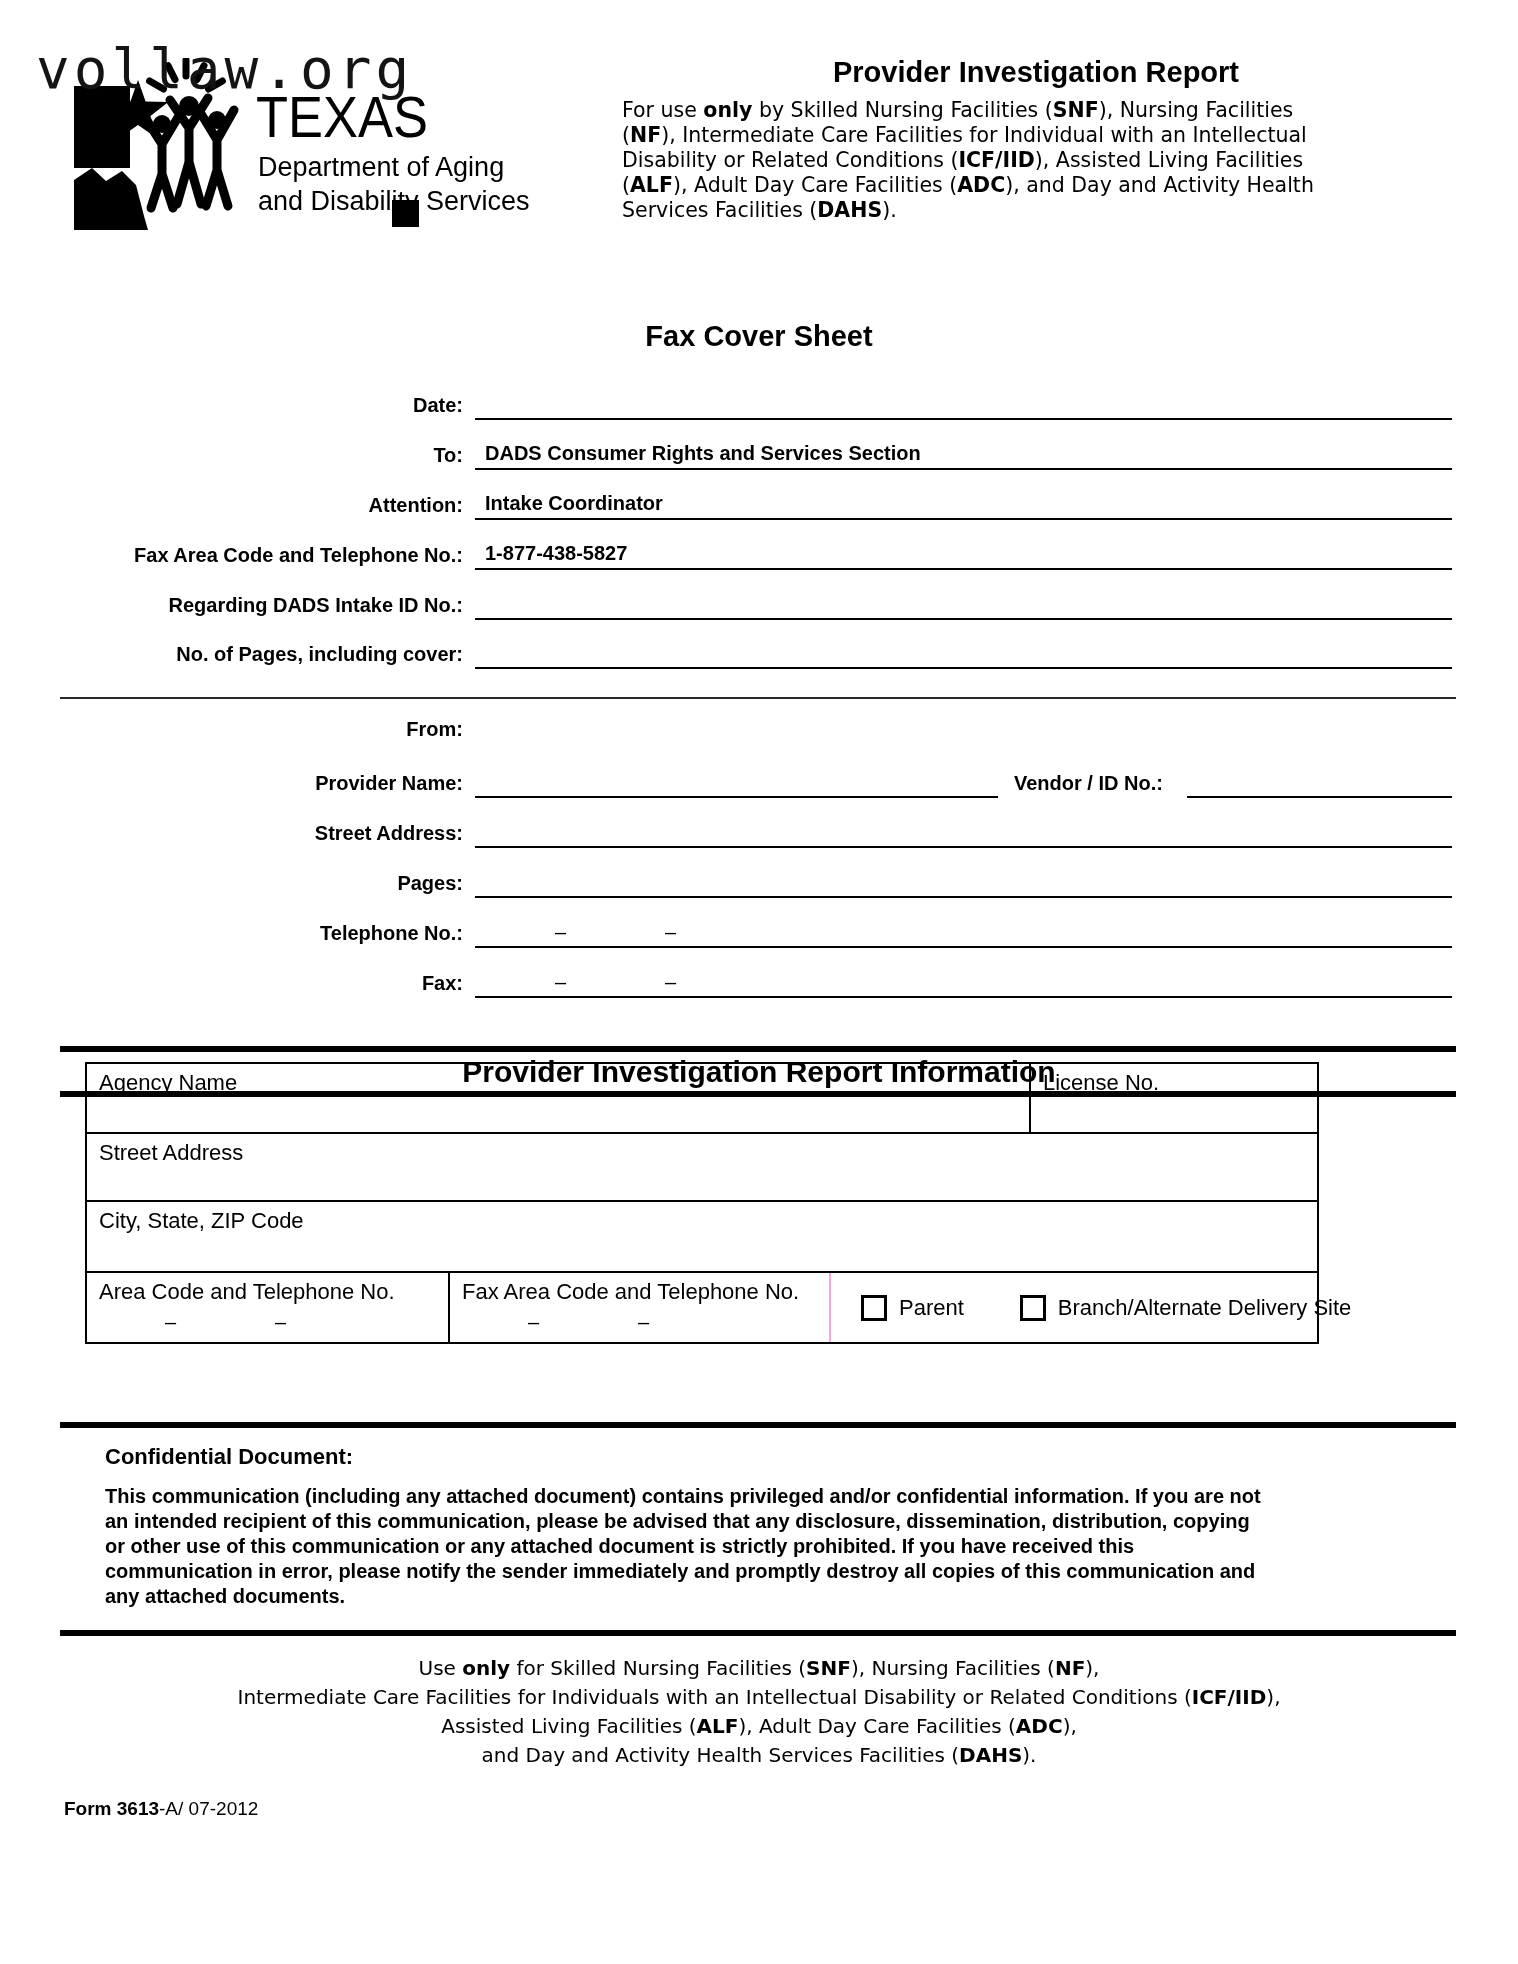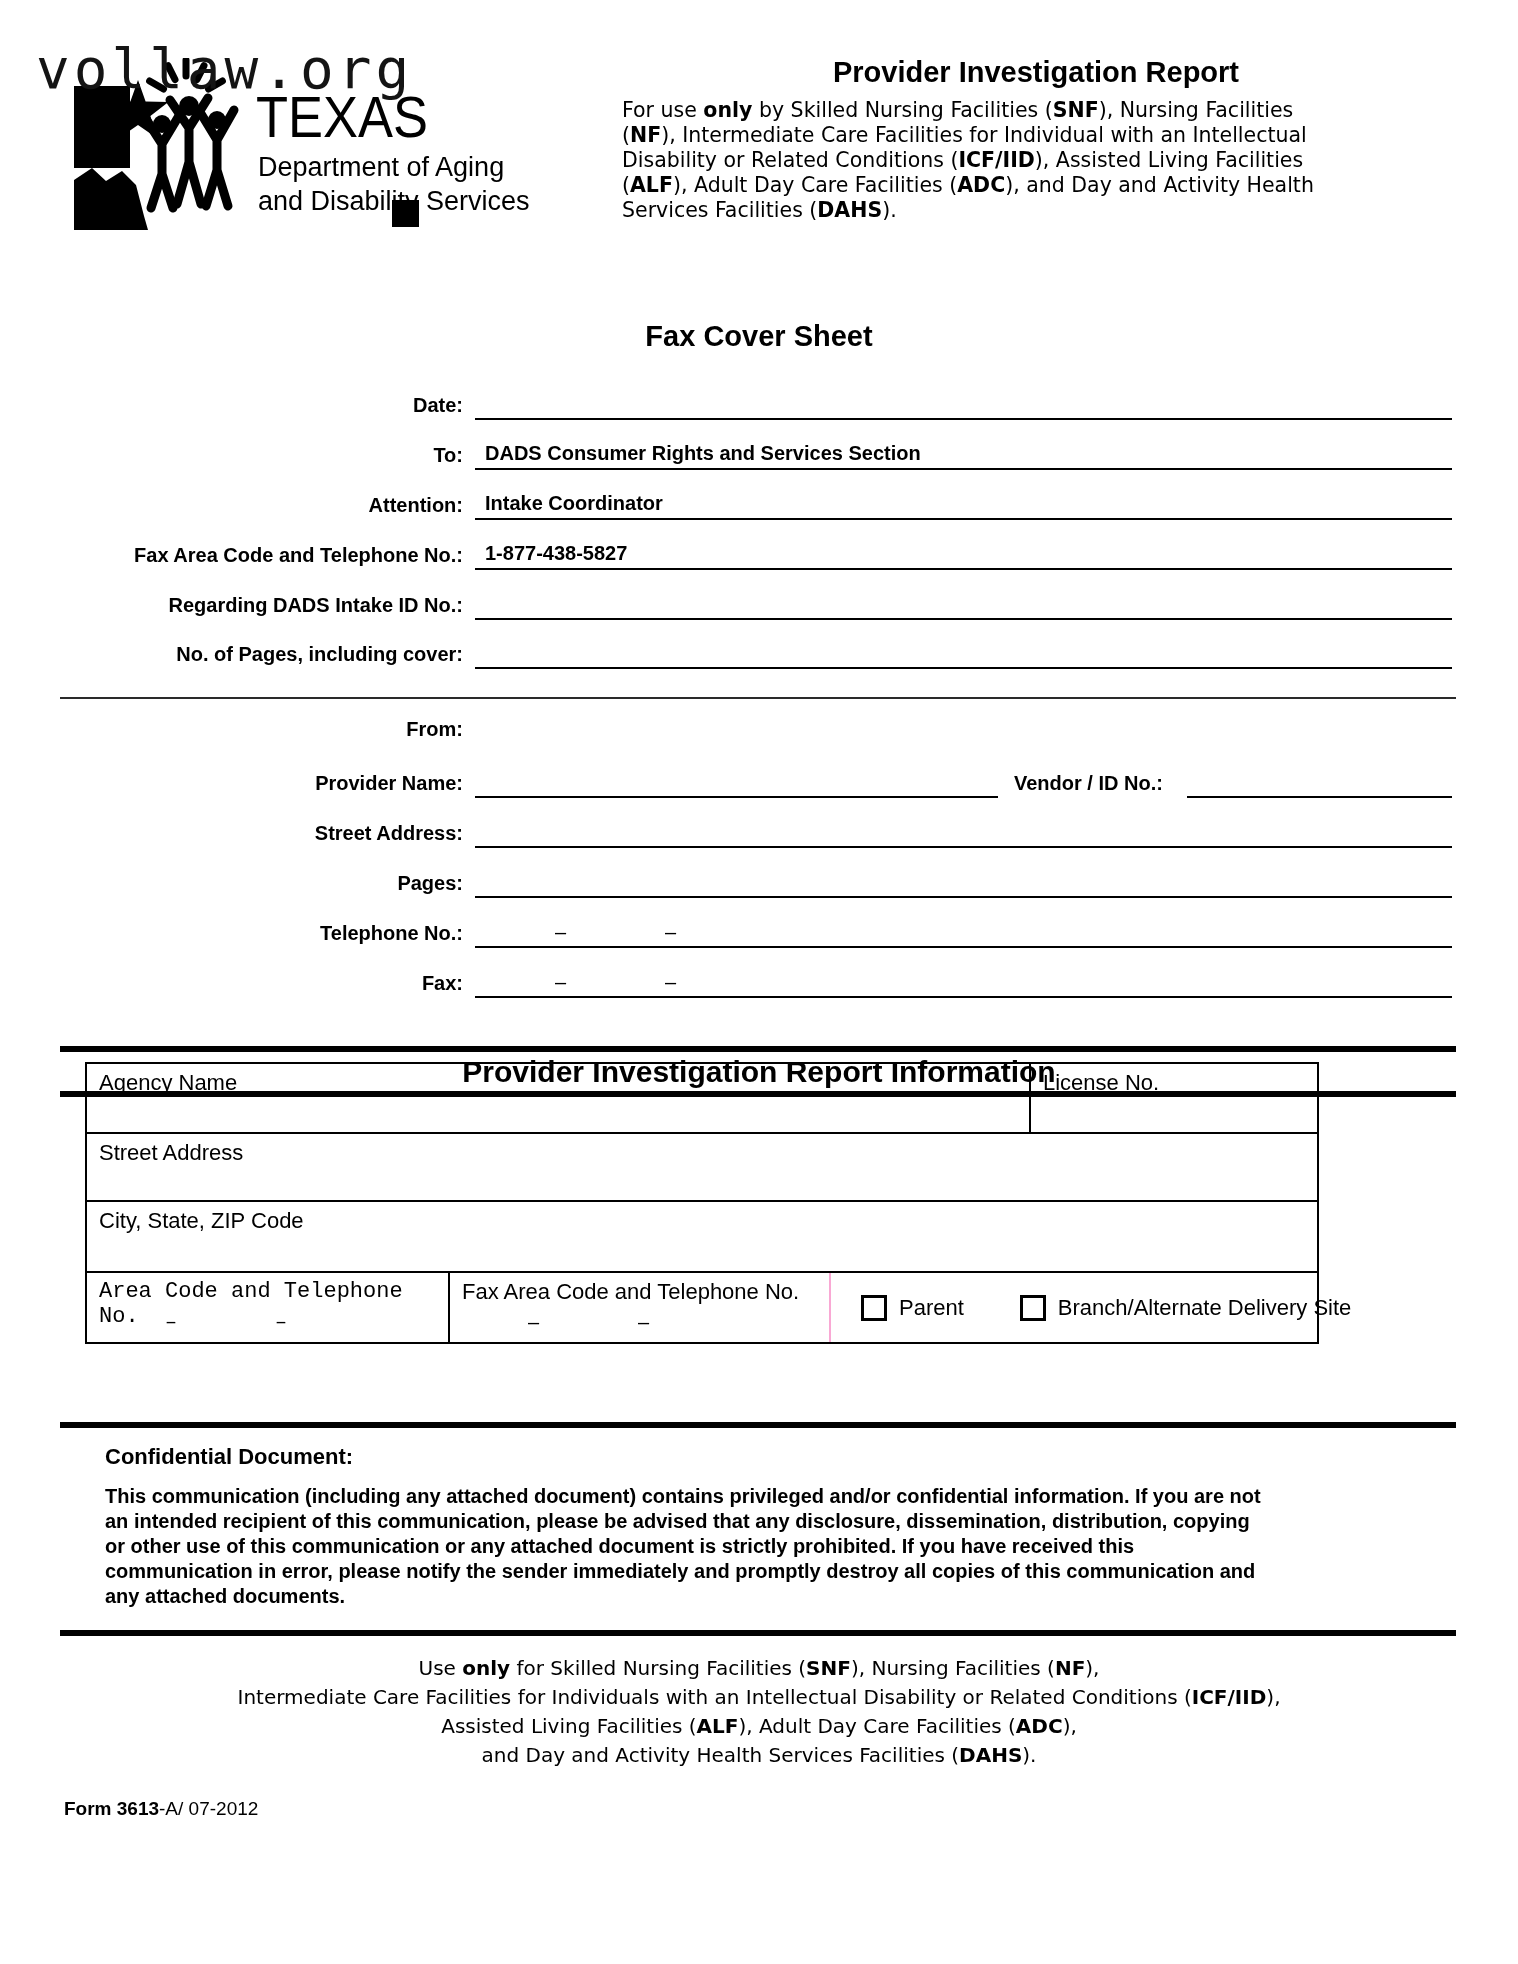--- a/index.html
+++ b/index.html
@@ -54,21 +54,21 @@
 
   
   .info-table{left:66px;top:1062px;width:1234px;border:2px solid #000;
     box-sizing:border-box;margin-left:19px;}
   .trow{display:flex;}
   .trow + .trow{border-top:2px solid #000;}
   .trow1{height:68px;} .trow2{height:66px;} .trow3{height:69px;} .trow4{height:69px;}
   .tcell{padding:6px 12px;font-size:22px;box-sizing:border-box;position:relative;}
   .cA{flex:0 0 942px;} .cB{flex:1 1 auto;border-left:2px solid #000;}
   .cFull{flex:1 1 auto;}
-  .c41{flex:0 0 361px;font-family:Liberation Mono, monospace;} .c42{flex:0 0 381px;border-left:2px solid #000;}
+  .c41{flex:0 0 361px;} .c42{flex:0 0 381px;border-left:2px solid #000;}
   .c43{flex:1 1 auto;border-left:2px solid #f9a8d4;display:flex;align-items:center;
     padding-left:30px;}
   .tdash{position:absolute;bottom:8px;font-size:20px;}
   .cbx{width:26px;height:26px;border:3px solid #000;box-sizing:border-box;
     background:#fff;flex:none;}
   .cbx-label{margin-left:12px;font-size:22px;white-space:nowrap;}
   .cbx2{margin-left:56px;}
 
   
   .conf-head{left:105px;top:1444px;font-size:22px;font-weight:bold;}

